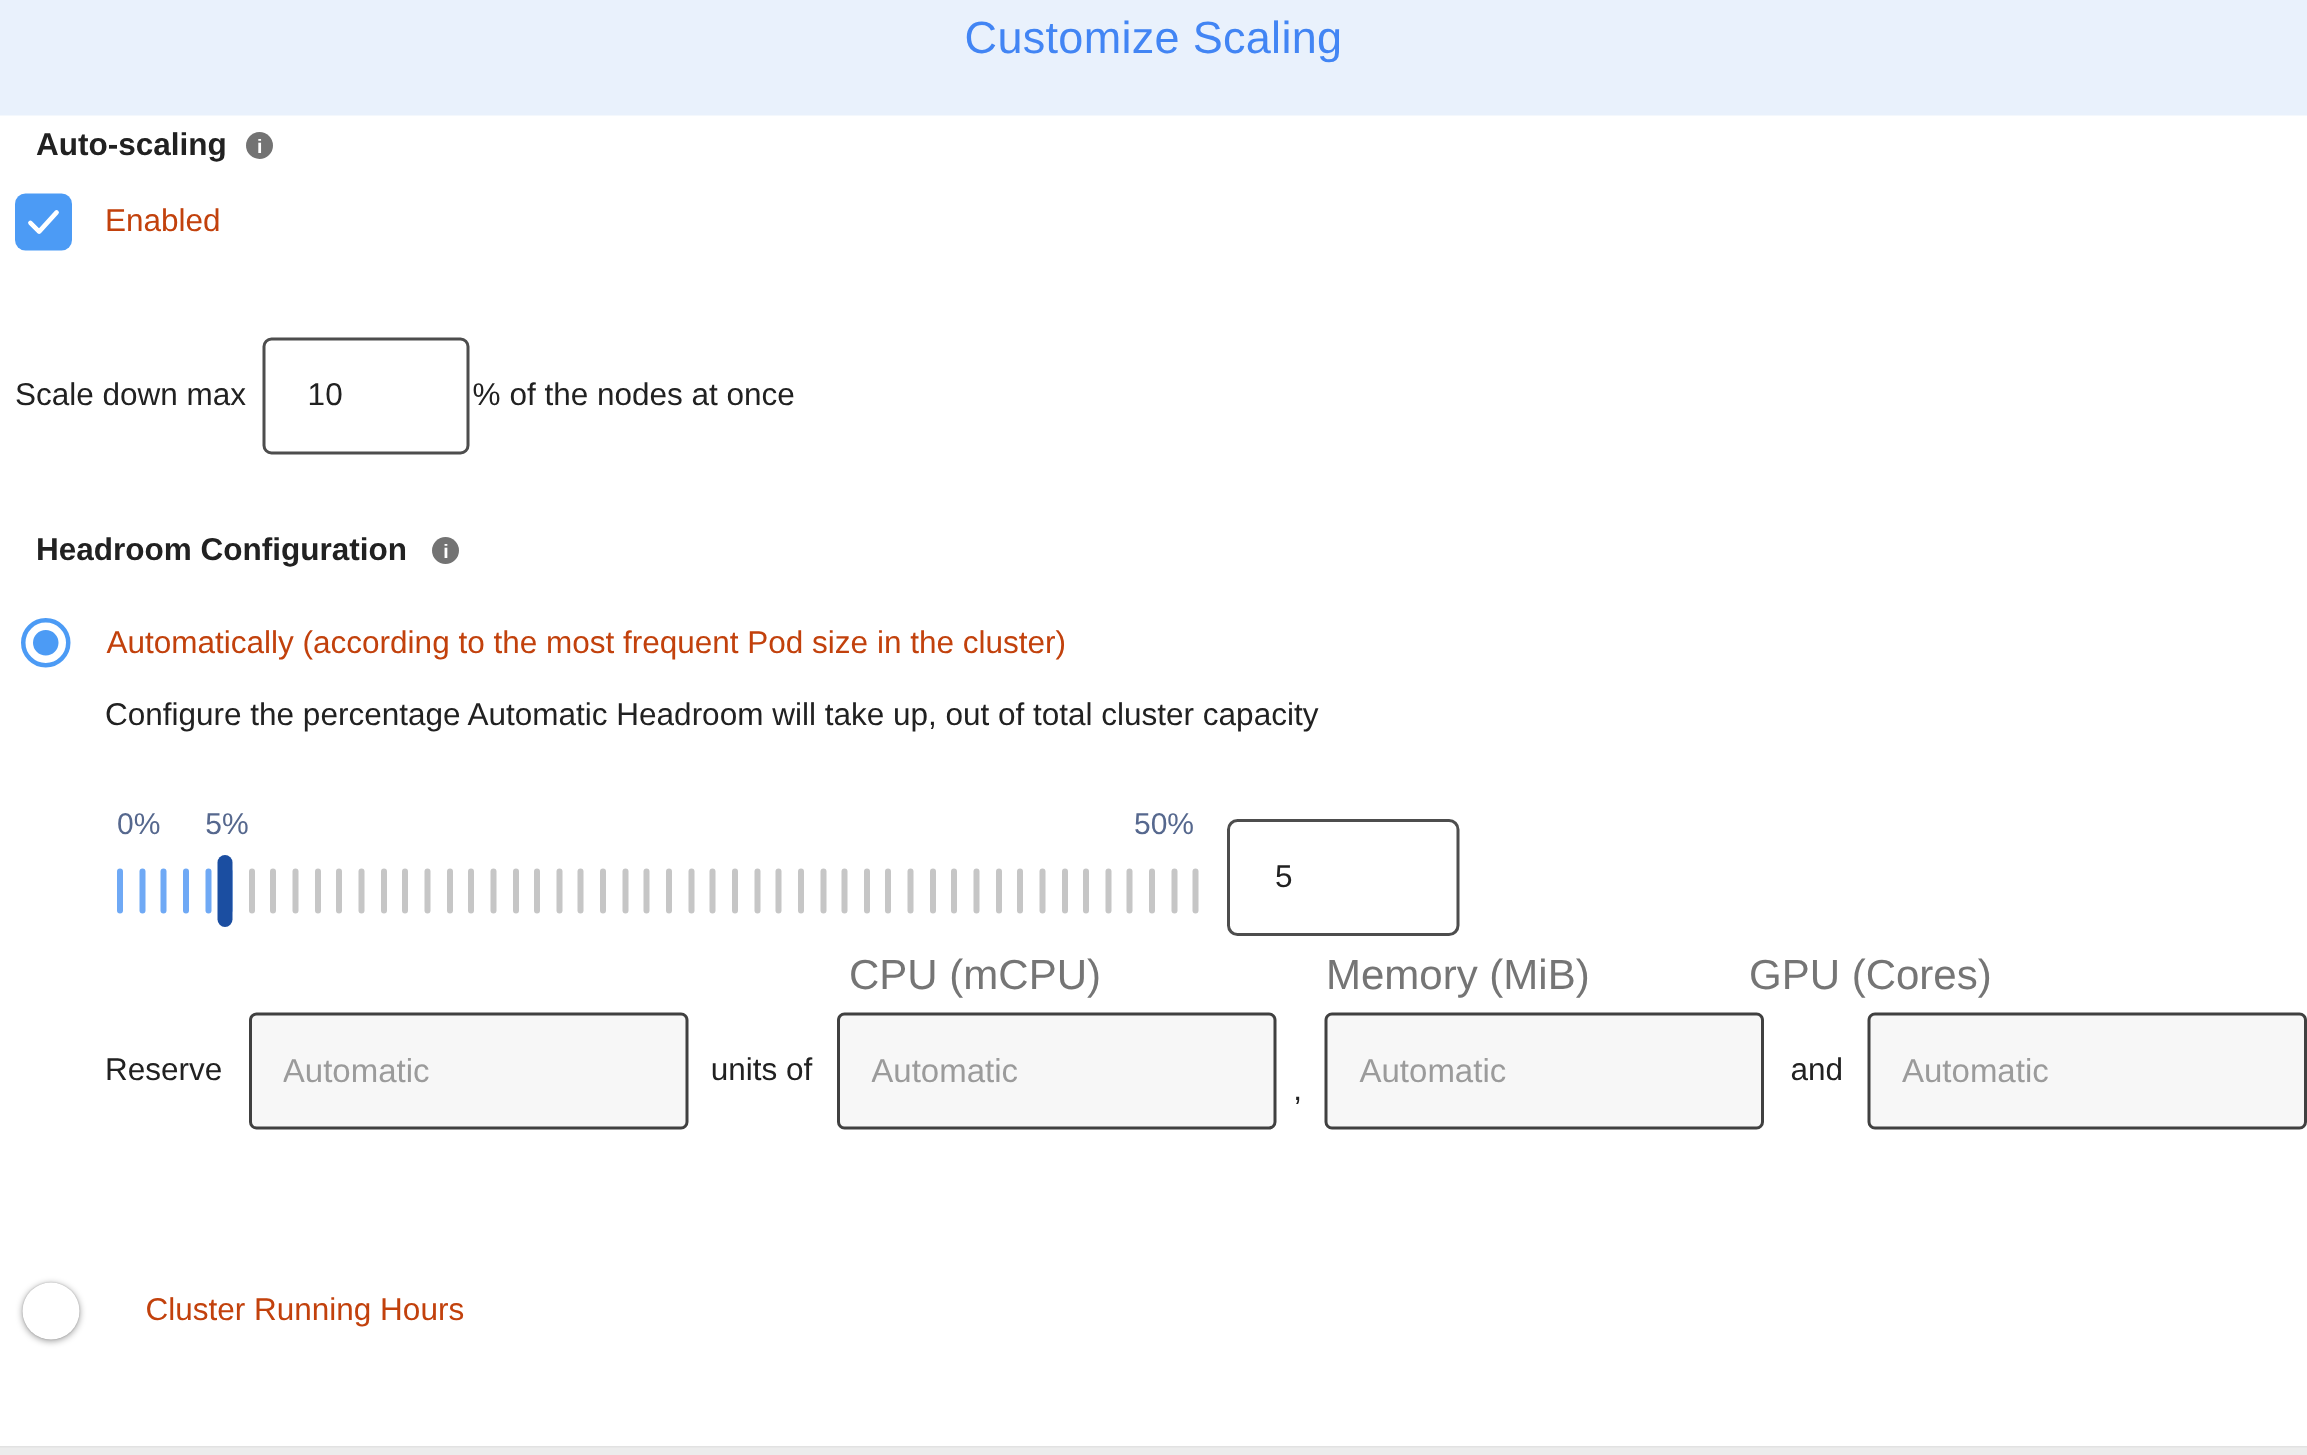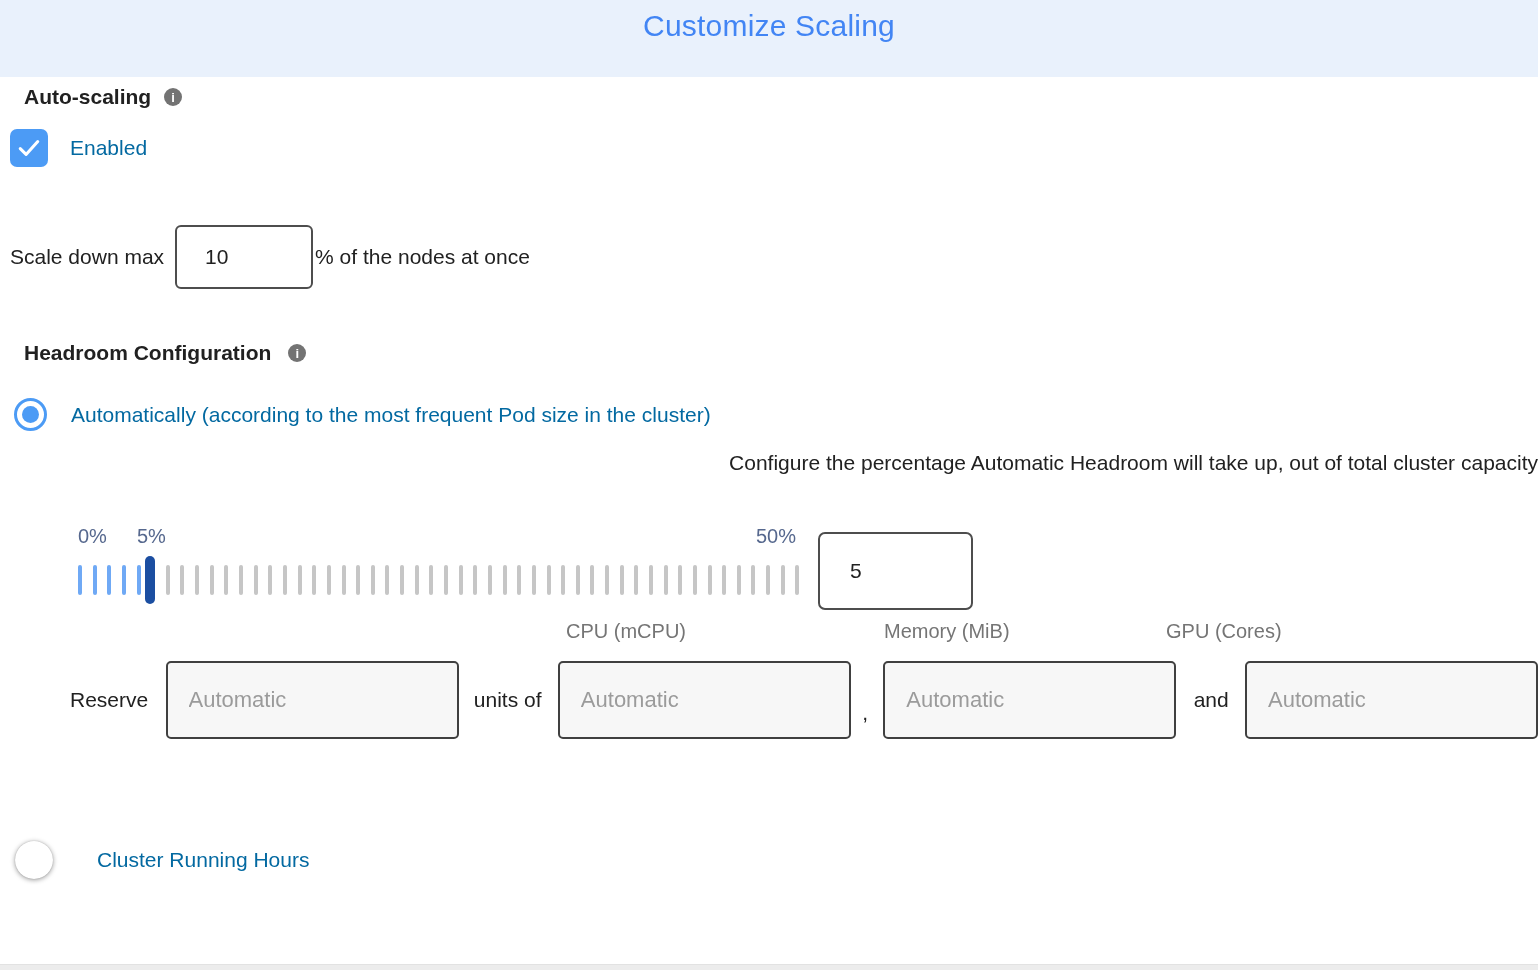--- a/index.html
+++ b/index.html
@@ -17,63 +17,63 @@
   .info-icon { width:18px; height:18px; border-radius:50%; background:#737373; color:#fff;
     font-size:13px; font-weight:bold; display:inline-flex; align-items:center;
     justify-content:center; line-height:1; cursor:pointer; }
 
   .autoscaling-label-row { margin-top:8px; }
 
   
   .checkbox-row { display:flex; align-items:center; gap:22px; margin:20px 0 0 10px; }
   .checkbox { width:38px; height:38px; background:var(--control-blue); border-radius:7px;
     display:flex; align-items:center; justify-content:center; cursor:pointer; }
-  .plain-label { font-size:21px; color:#0369a1; }
+  .plain-label { font-size:21px; color:#c2410c; }
 
   
   .scale-down-row { display:flex; align-items:center; margin:58px 0 0 10px; font-size:21px; }
-  .value-input { width:138px; height:64px; border:2px solid #4D4D4D; border-radius:6px;
+  .value-input { width:138px; height:78px; border:2px solid #4D4D4D; border-radius:6px;
     background:#fff; font-family:inherit; font-size:21px; color:#212121; padding-left:28px; }
   .scale-down-row .value-input { margin-left:11px; }
   .suffix-label { margin-left:2px; }
 
   .headroom-label-row { margin-top:52px;gap:17px; }
 
   
   .radio-row { display:flex; align-items:center; gap:24px; margin-left:14px; }
   .radio-auto-row { margin-top:33px; }
   .radio-manual-row { margin-top:50px; }
   .radio { width:33px; height:33px; border-radius:50%; flex:0 0 auto; cursor:pointer;
     display:flex; align-items:center; justify-content:center; }
   .radio.selected { border:3.5px solid var(--control-blue); }
   .radio.unselected { border:4px solid #757575; }
   .radio-dot { width:17px; height:17px; border-radius:50%; background:var(--control-blue); }
 
-  .radio-description { margin:20px 0 0 70px; font-size:21px; color:#212121;text-align:right; }
+  .radio-description { margin:20px 0 0 70px; font-size:21px; color:#212121; }
 
   
   .slider-row { display:flex; align-items:flex-start; margin:50px 0 0 78px; }
   .slider-block { width:722px; position:relative; }
   .slider-labels { position:relative; height:25px; margin-bottom:15px;
     font-size:20px; color:#56688E; }
   .slider-label-min { position:absolute; left:0; top:0; }
   .slider-label-cur { position:absolute; left:10%; top:0; transform:translateX(-46%); }
   .slider-label-max { position:absolute; right:4px; top:0; }
   .slider-track { position:relative; display:flex; justify-content:space-between; height:30px; }
   .tick { width:4px; height:30px; border-radius:2px; background:var(--tick-gray); }
   .tick.active { background:var(--tick-blue); }
   .slider-handle { position:absolute; left:10%; top:-9px; width:10px; height:48px;
     background:var(--handle-blue); border-radius:6px; transform:translateX(-50%); cursor:grab; }
   .headroom-value-input { width:155px; height:78px; margin:7px 0 0 18px;
     border:2px solid #4D4D4D; border-radius:7px; background:#fff; font-family:inherit;
     font-size:21px; color:#212121; padding-left:30px; }
 
   
   .reserve-block { position:relative; margin-top:10px; }
-  .col-header { position:absolute; top:0; font-size:20px; color:#757575; white-space:nowrap; }
+  .col-header { position:absolute; top:0; font-size:28px; color:#757575; white-space:nowrap; }
   .col-header-cpu { left:566px; }
   .col-header-memory { left:884px; }
   .col-header-gpu { left:1166px; }
   .reserve-row { display:flex; align-items:center; padding-left:70px; padding-top:41px;
     font-size:21px;justify-content:space-between; }
   .auto-input { width:293px; height:78px; background:#F7F7F7; border:2px solid #404040;
     border-radius:5px; font-family:inherit; font-size:22px; color:#212121; padding-left:21px; }
   .auto-input::placeholder { color:#9B9B9B; opacity:1; }
   .reserve-word { margin-right:12px; }
   .units-word { margin:0 11px 0 10px; }

